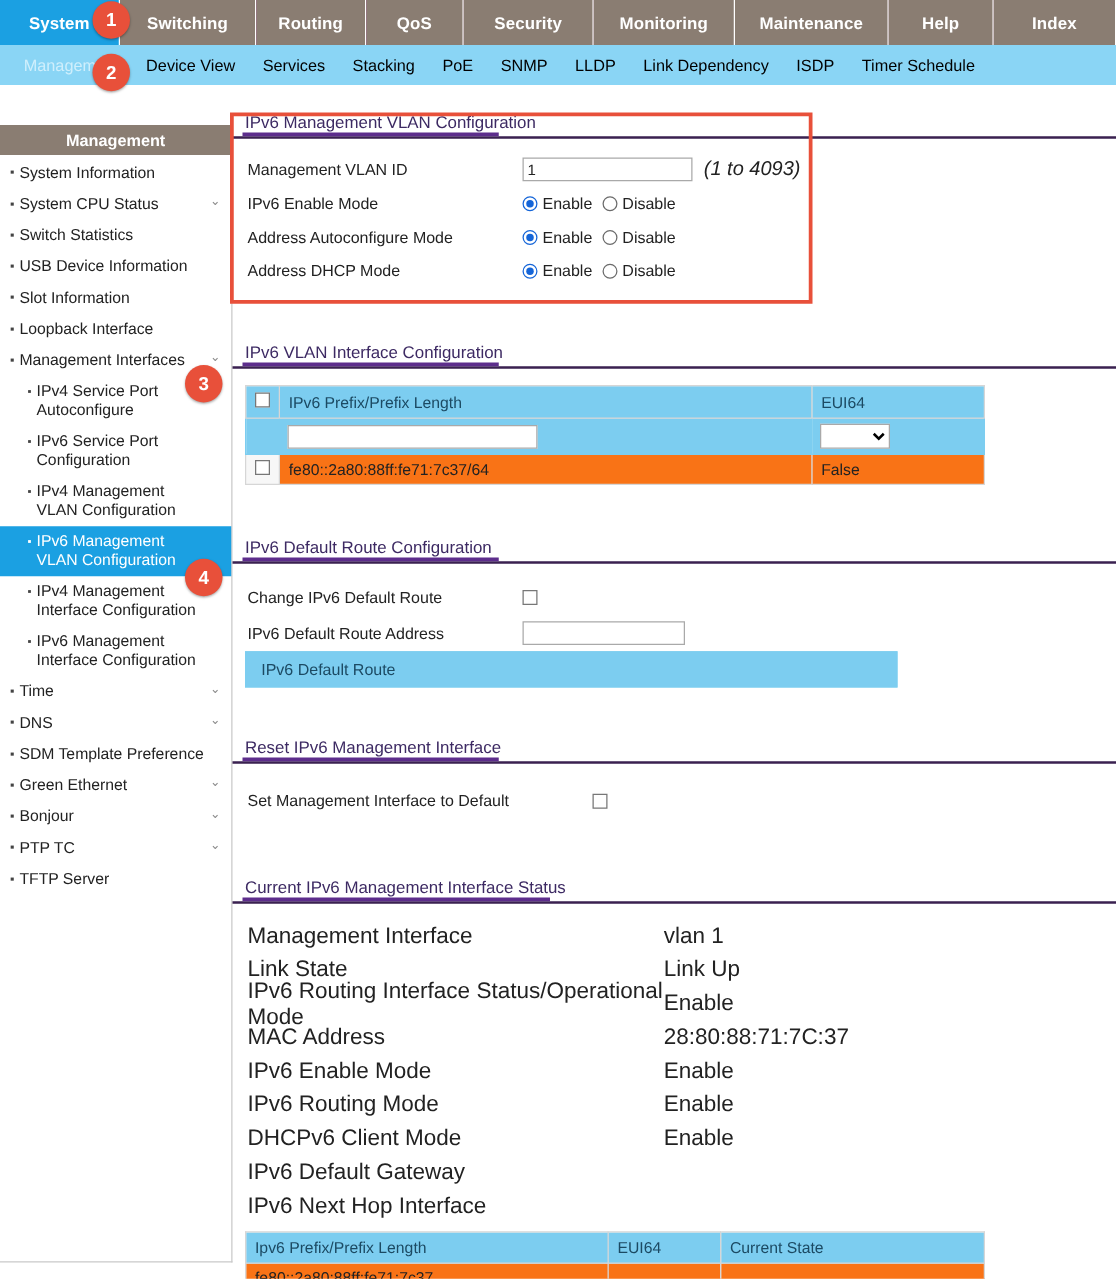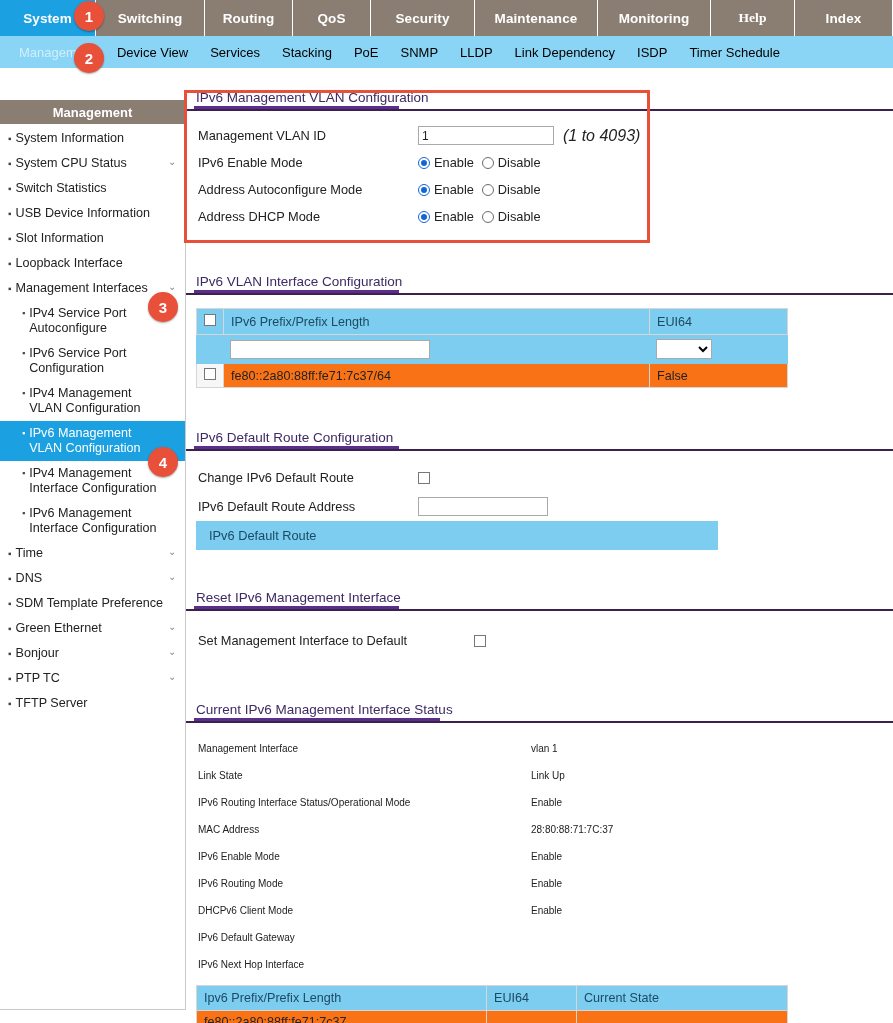--- a/index.html
+++ b/index.html
@@ -144,21 +144,21 @@
     background:#fff; font-family:"Liberation Sans", sans-serif;
   }
 
   .bluebar {
     width:522px; background:#7ccdf0; color:#1c4a63;
     font-size:12.8px; padding:6px 12px;
     border:1px solid #7ccdf0;
   }
 
   
-  .strow { display:flex; font-size:10px; color:#222; height:27px; align-items:center; }
+  .strow { display:flex; font-size:18px; color:#222; height:27px; align-items:center; }
   .strow .k { width:345px; padding-left:12px; }
   .strow .v { flex:1 1 auto; }
 
   
   .redbox {
     position:absolute; left:184px; top:90px; width:466px; height:153px;
     border:3px solid #e8503a; pointer-events:none;
   }
 
   
@@ -188,27 +188,27 @@
       </div>
       <div class="tab" style="width: 88px;">
         <span>Routing</span>
       </div>
       <div class="tab" style="width: 78px;">
         <span>QoS</span>
       </div>
       <div class="tab" style="width: 104px;">
         <span>Security</span>
       </div>
+      <div class="tab" style="width: 113px;">
+        <span>Monitoring</span>
+      </div>
       <div class="tab" style="width: 123px;">
         <span>Maintenance</span>
       </div>
-      <div class="tab" style="width: 113px;">
-        <span>Monitoring</span>
-      </div>
-      <div class="tab" style="width: 84px; font-family: Liberation Serif, serif;">
+      <div class="tab" style="width: 84px;">
         <span>Help</span>
       </div>
       <div class="tab" style="width: 98px;">
         <span>Index</span>
       </div>
     </div>
 
   <div class="subnav" id="subnav">
       <div class="sitem dim">Management</div>
       <div class="sitem">Device View</div>

